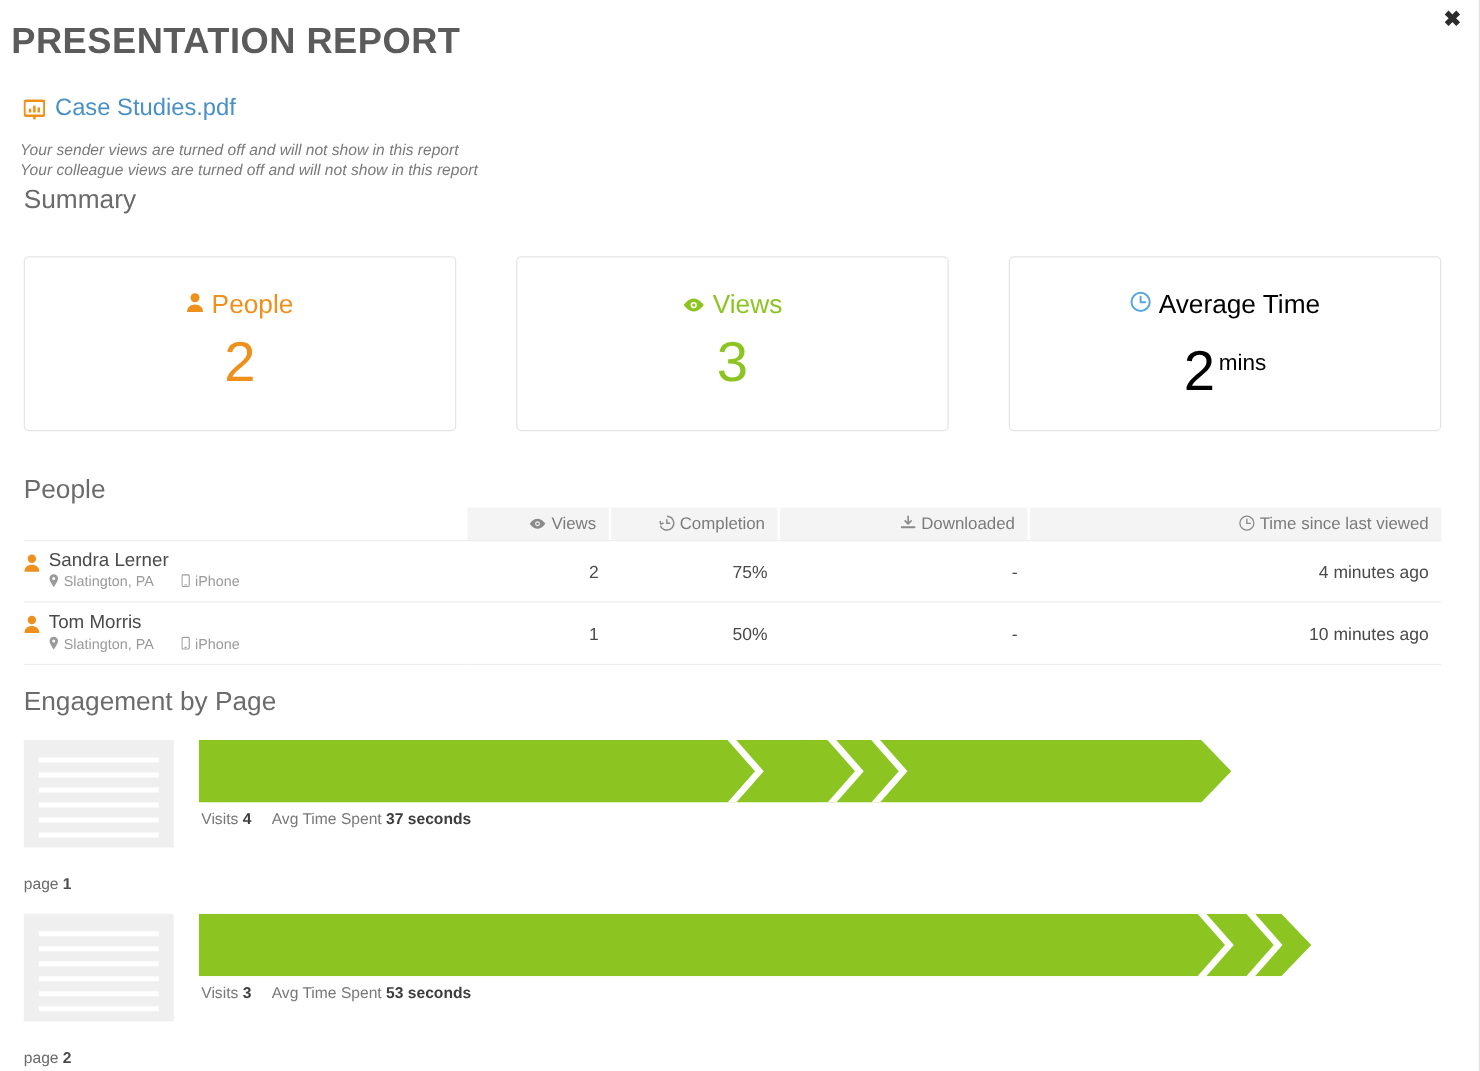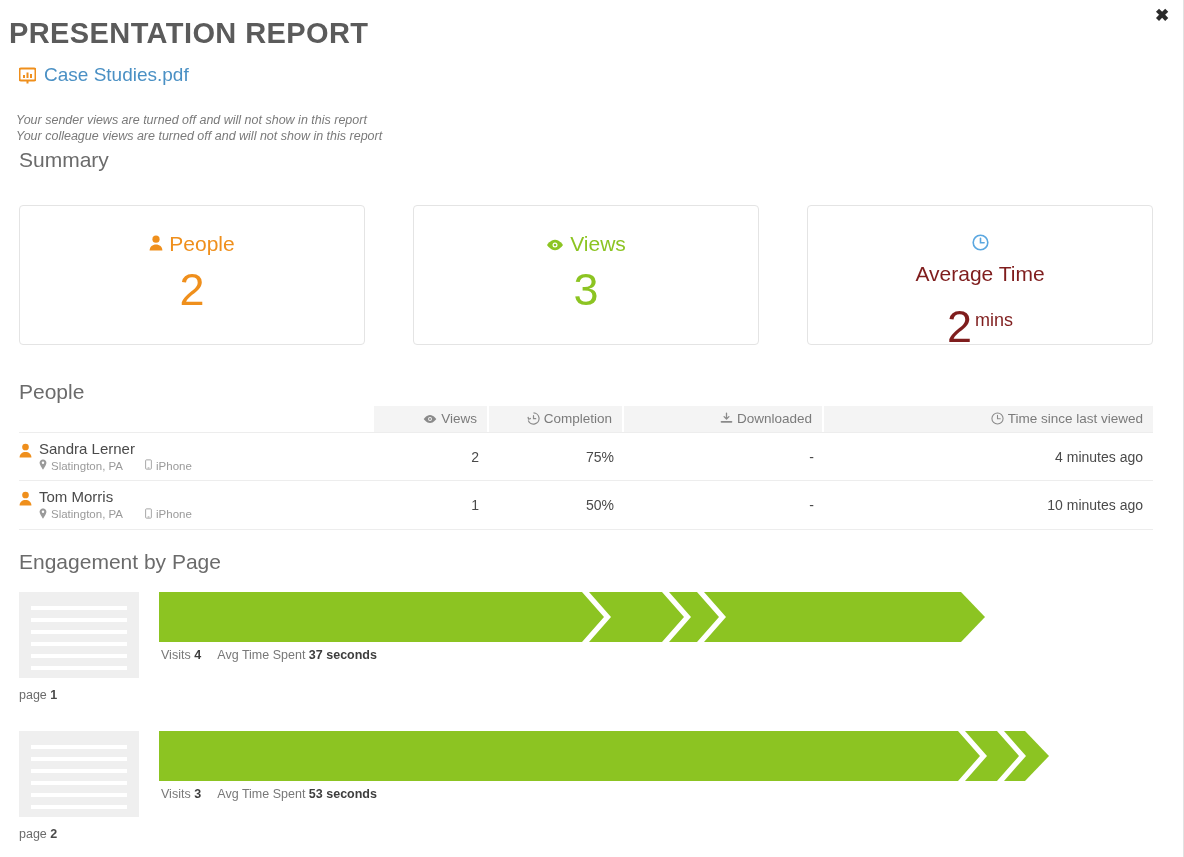--- a/index.html
+++ b/index.html
@@ -37,21 +37,21 @@
     position: absolute;
     left: 9px; top: 17px;
     font-size: 29px;
     font-weight: bold;
     letter-spacing: .4px;
     color: #5b5b5b;
     margin: 0;
   }
   .doc-line {
     position: absolute;
-    left: 19px; top: 64px;
+    left: 19px; top: 76px;
     display: flex; align-items: center; gap: 8px; justify-content: flex-end;
   }
   .doc-icon {
     width: 17px; height: 17px;
     position: relative;
     display: inline-block;
   }
   .doc-name {
     font-size: 19px;
     color: #4a90c4;
@@ -107,21 +107,21 @@
     margin-top: 6px;
     font-weight: normal;
   }
   .card-unit {
     font-size: 18px;
     vertical-align: super;
     margin-left: 3px;
   }
   .c-orange { color: #ef8f1c; }
   .c-green  { color: #8cc422; }
-  .c-blue   { color: #7f1d1d; flex-direction: column; }
+  .c-blue   { color: #000000; }
 
   
   .ptable {
     position: absolute;
     left: 19px; top: 406px;
     width: 1134px;
     border-collapse: separate;
     border-spacing: 0;
     font-size: 13.5px;
   }
@@ -182,21 +182,21 @@
     background: #efefef;
     padding: 14px 12px;
   }
   .thumb .ln {
     height: 4px; background: #ffffff;
     margin-bottom: 8px;
   }
   .thumb .ln:last-child { margin-bottom: 0; }
   .page-label {
     position: absolute;
-    left: 0; top: 96px;
+    left: 0; top: 108px;
     font-size: 12.5px;
     color: #6b6b6b;
   }
   .page-label b { color: #4a4a4a; }
 
   .bar-wrap {
     position: absolute;
     left: 140px; top: 0;
     height: 50px;
   }

